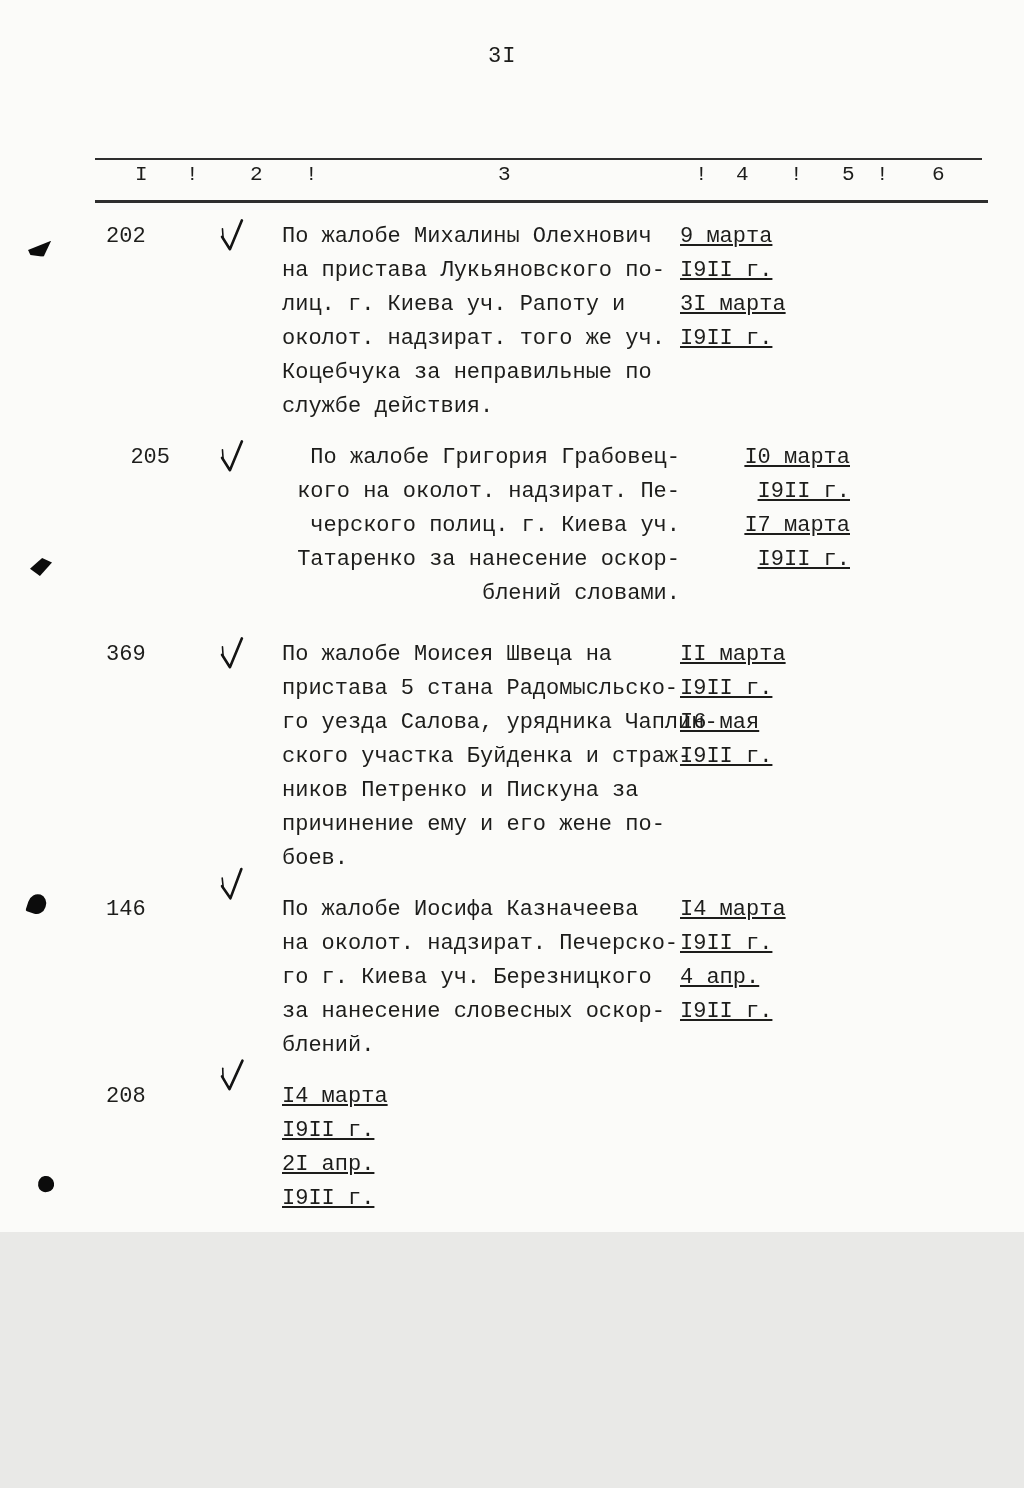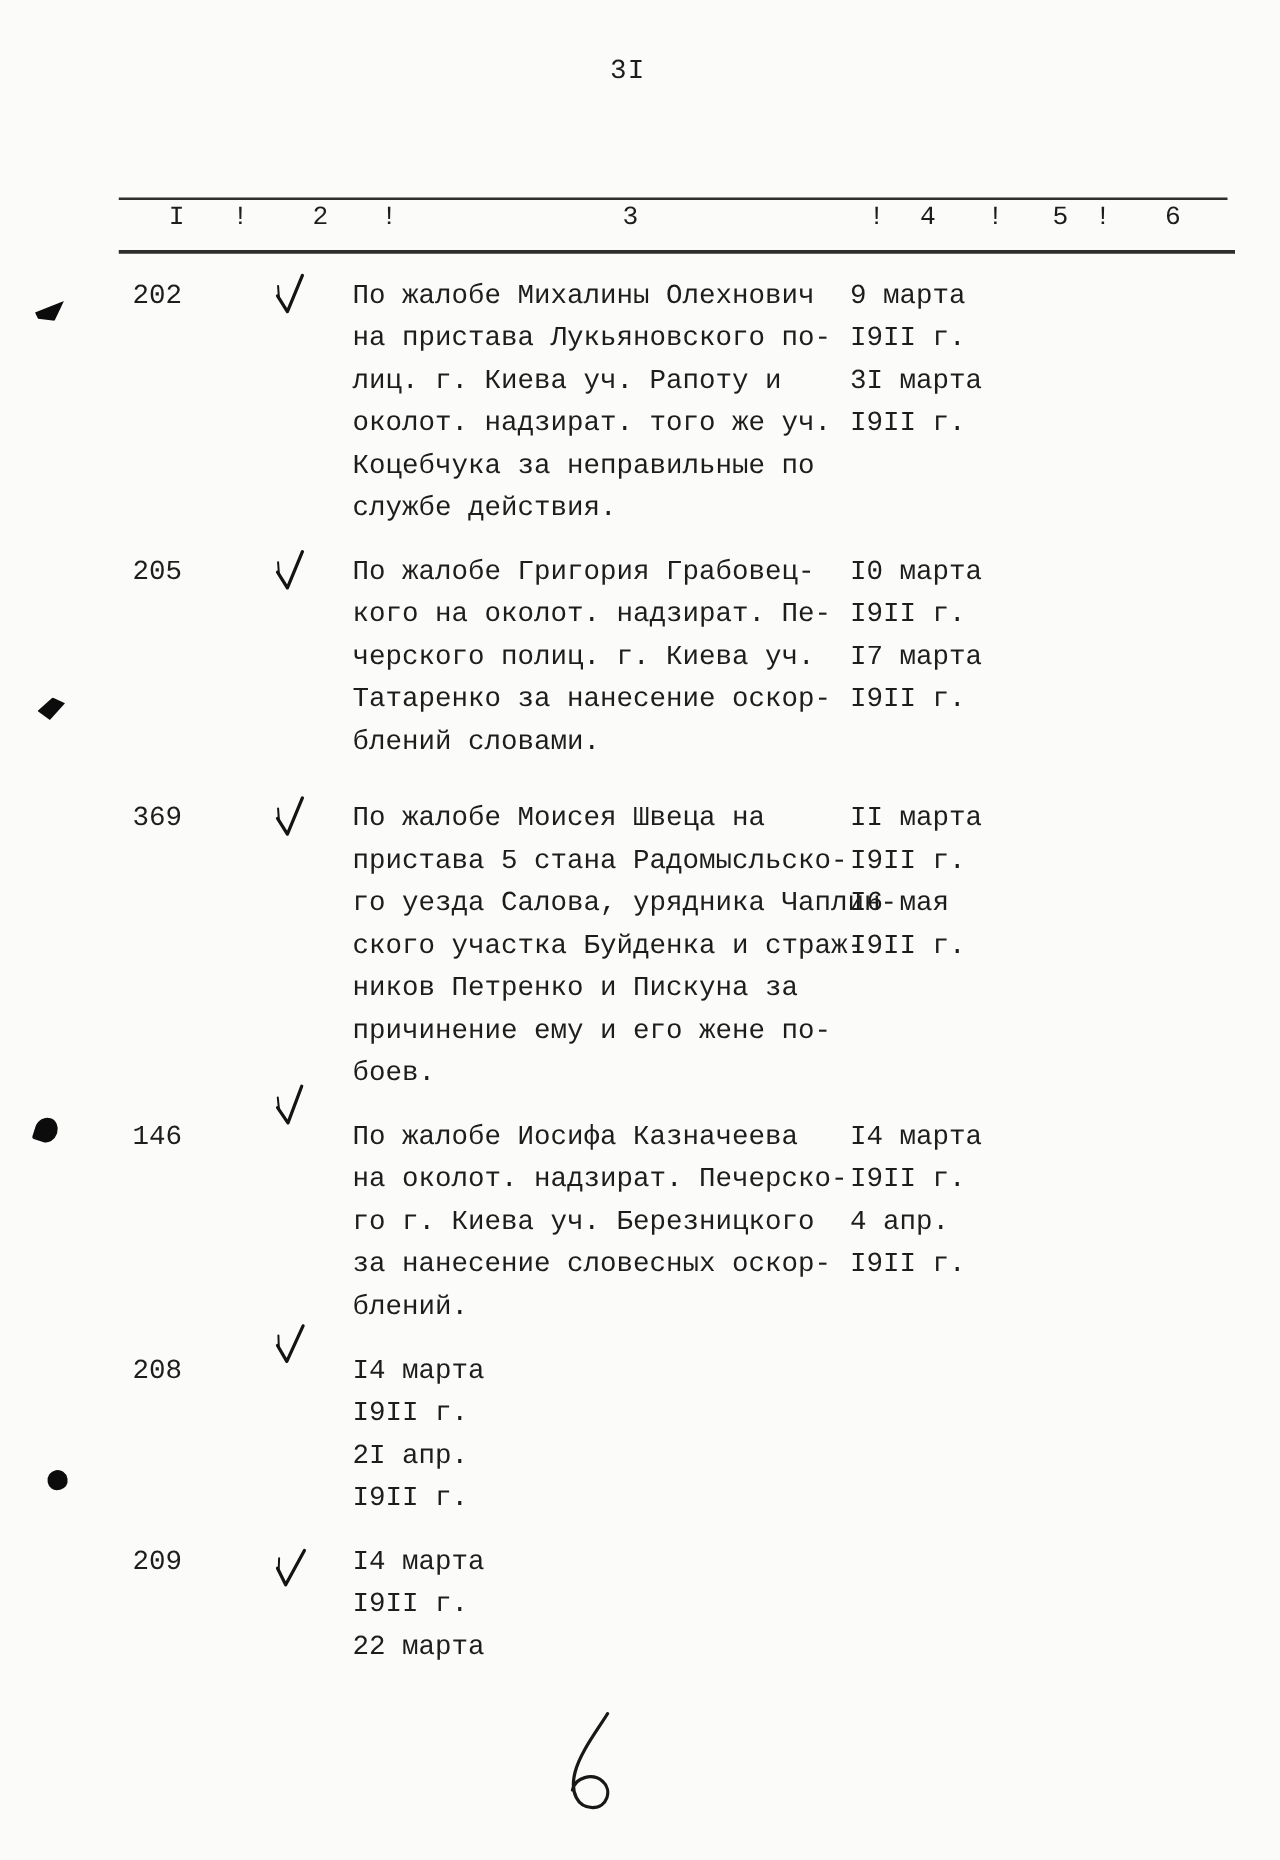--- a/index.html
+++ b/index.html
@@ -8,21 +8,21 @@
     --rule:#2e2e2e;
   }
   html,body{margin:0;padding:0;}
   body{
     width:1024px;height:1488px;
     background:#e9e9e7;
     font-family:"Liberation Mono","DejaVu Sans Mono",monospace;
   }
   .page{
     position:relative;
-    width:1024px;height:1488px;
+    width:1024px;height:1232px;
     background:var(--paper);
     color:var(--ink);
     overflow:hidden;
   }
   .page-number{
     position:absolute;
     top:44px;left:488px;
     font-size:22px;
     letter-spacing:1px;
   }
@@ -52,38 +52,39 @@
   .entries{
     position:absolute;left:106px;top:220px;width:890px;
   }
   .row{
     display:flex;
     align-items:flex-start;
     margin-bottom:17px;
     line-height:34px;
     font-size:22px;
   }
-  .row:nth-child(2){margin-bottom:27px;}
+  .row:nth-child(2){margin-bottom:27px;text-align:right;}
   .cell-num{width:64px;flex:0 0 auto;}
   .cell-check{
     width:112px;flex:0 0 auto;
     padding-left:48px;box-sizing:border-box;
   }
   .cell-check svg{display:block;transform:translateY(-2px) rotate(-4deg);}
   .row:nth-child(4) .cell-check svg{transform:translateY(-26px) rotate(-6deg);}
   .row:nth-child(5) .cell-check svg{transform:translateY(-22px) rotate(-2deg);}
   .row:nth-child(6) .cell-check svg{transform:translateY(4px) rotate(2deg);}
   .cell-text{
     width:398px;flex:0 0 auto;
     white-space:pre;
     overflow:visible;
   }
   .cell-dates{
     width:170px;flex:0 0 auto;
     white-space:pre;
+    text-decoration:underline;
   }
   
   .handwritten-six{
     position:absolute;left:448px;top:1368px;
   }
   .ink-mark{position:absolute;background:#0c0c0c;}
   .ink-mark.m1{
     left:28px;top:242px;width:24px;height:15px;
     clip-path:polygon(0 45%,100% 0,62% 100%,8% 80%);
     transform:rotate(-6deg);

